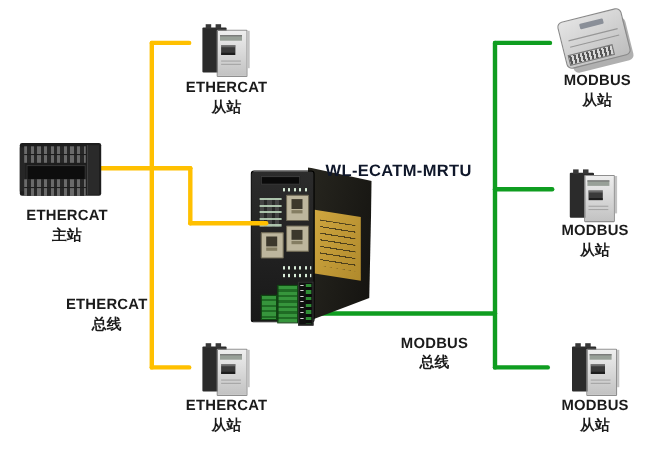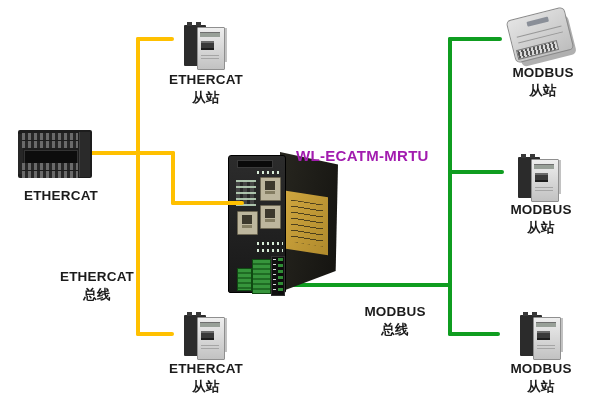--- a/index.html
+++ b/index.html
@@ -19,21 +19,21 @@
   #g-v    {left:448px;top:37px;width:4px;height:299px;}
   #g-h-top{left:448px;top:37px;width:54px;height:4px;}
   #g-h-mid{left:448px;top:170px;width:56px;height:4px;}
   #g-h-bot{left:448px;top:332px;width:52px;height:4px;}
   #g-h-main{left:290px;top:283px;width:162px;height:4px;}
 
   
   .dev-label{position:absolute;width:96px;text-align:center;font-size:13.5px;font-weight:600;
              color:#1b1b1b;line-height:1.35;z-index:4;letter-spacing:.2px;}
   .gw-title{position:absolute;left:296px;top:147px;font-size:15px;font-weight:bold;
-            color:#a21caf;z-index:4;letter-spacing:.3px;}
+            color:#0f172a;z-index:4;letter-spacing:.3px;}
 
   
   .device{position:absolute;z-index:2;}
 
   
   .drive{width:46px;height:48px;}
   .d-back{position:absolute;left:2px;top:3px;width:22px;height:41px;background:#2b2b2b;border-radius:1px;}
   .d-tab{position:absolute;top:0;width:5px;height:4px;background:#383838;}
   .d-tab.t1{left:5px}.d-tab.t2{left:14px}
   .d-front{position:absolute;left:15px;top:5px;width:26px;height:41px;
@@ -144,20 +144,21 @@
       <div class="p-left"></div>
     <div class="p-teeth r1"></div>
       <div class="p-teeth r2"></div>
     <div class="p-mid"></div>
     <div class="p-teeth r3"></div>
       <div class="p-teeth r4"></div>
     <div class="p-right"></div>
   </div>
   <div class="dev-label" style="left:13px;top:187px">
     <div>ETHERCAT</div>
+    <div>主站</div>
   </div>
 
   <div class="dev-label" style="left:49px;top:268px">
     <div>ETHERCAT</div>
     <div>总线</div>
   </div>
 
   <div class="device drive" style="left:182px;top:312px">
     <div class="d-back"></div>
       <div class="d-tab t1"></div>

